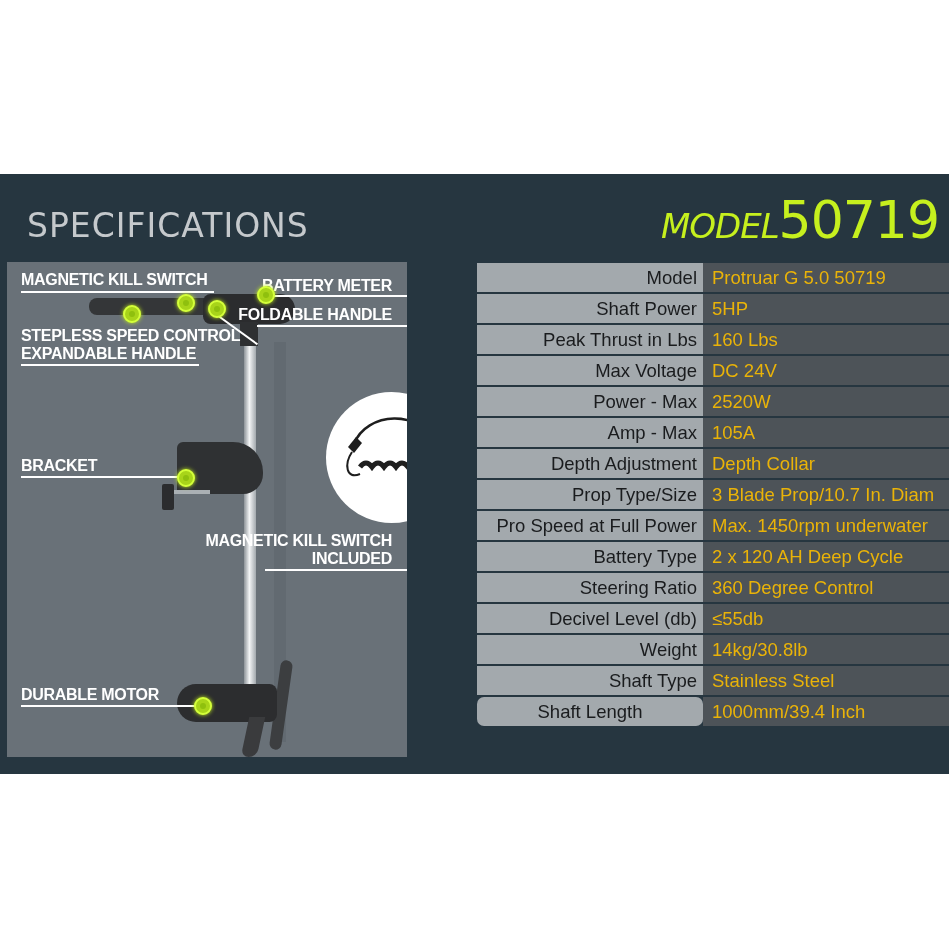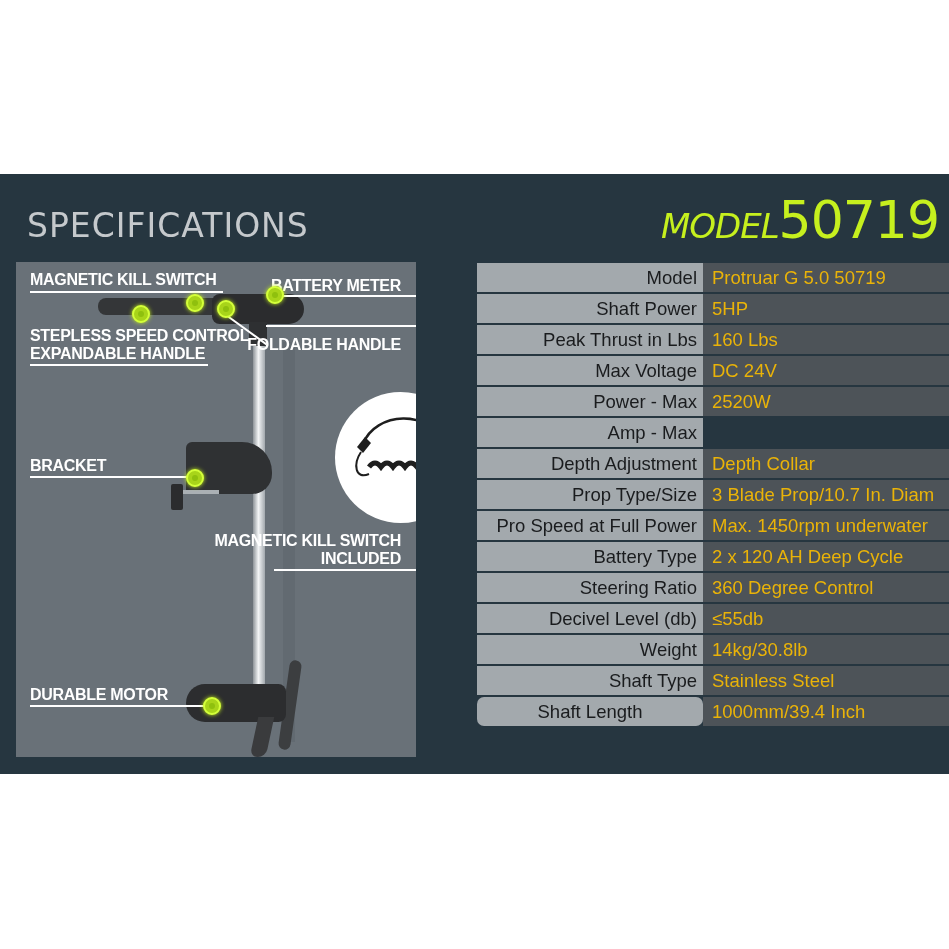--- a/index.html
+++ b/index.html
@@ -2,21 +2,21 @@
 <html><head>
 <meta charset="utf-8">
 <style>
   html,body{margin:0;padding:0;background:#ffffff;}
   body{width:949px;height:949px;position:relative;overflow:hidden;font-family:"Liberation Sans",sans-serif;}
   .band{position:absolute;left:0;top:174px;width:949px;height:600px;background:#263640;}
   .title{position:absolute;left:27px;top:206px;font-family:"DejaVu Sans",sans-serif;font-size:33px;letter-spacing:1px;color:#c5c9cc;font-weight:normal;transform:scaleY(1.0);}
   .model{position:absolute;right:10px;top:190px;color:#c6f01e;font-style:italic;white-space:nowrap;}
   .model .word{font-family:"DejaVu Sans",sans-serif;font-size:34px;letter-spacing:-1px;font-style:italic;}
   .model .num{font-family:"DejaVu Sans",sans-serif;font-size:52px;font-weight:normal;font-style:normal;letter-spacing:-1px;}
-  .panel{position:absolute;left:16px;top:262px;width:400px;height:495px;background:#697178;overflow:hidden;}
+  .panel{position:absolute;left:7px;top:262px;width:400px;height:495px;background:#697178;overflow:hidden;}
   .lbl{position:absolute;color:#ffffff;font-weight:bold;font-size:16px;letter-spacing:-0.3px;white-space:nowrap;line-height:18px;}
   .line{position:absolute;height:2px;background:#ffffff;}
   .dot{position:absolute;width:14px;height:14px;border-radius:50%;background:#a8d41a;border:2px solid #d4ff3a;box-shadow:0 0 4px #c6f01e;}
   .dot::after{content:"";position:absolute;left:4px;top:4px;width:6px;height:6px;border-radius:50%;background:#8fc00e;}
   .shaft{position:absolute;left:237px;top:80px;width:12px;height:345px;background:linear-gradient(90deg,#8d9398,#f3f5f6 45%,#a2a8ad);}
   .shadow-shaft{position:absolute;left:267px;top:80px;width:12px;height:400px;background:#5e666c;opacity:.6;}
   .handle{position:absolute;left:82px;top:36px;width:125px;height:17px;border-radius:8px;background:#343638;}
   .head{position:absolute;left:196px;top:32px;width:92px;height:30px;border-radius:8px 16px 16px 8px;background:#2b2c2e;}
   .neck{position:absolute;left:233px;top:60px;width:18px;height:24px;background:#2e3032;}
   .bracket{position:absolute;left:170px;top:180px;width:86px;height:52px;background:#2f3133;border-radius:6px 30px 20px 4px;}
@@ -62,21 +62,21 @@
       <path d="M26 60 C18 72, 20 88, 34 82" fill="none" stroke="#1e1e1e" stroke-width="2"></path>
     </svg>
   </div>
 
   <div class="lbl" style="left:14px;top:9px;">MAGNETIC KILL SWITCH</div>
   <div class="line" style="left:14px;top:29px;width:193px;"></div>
 
   <div class="lbl" style="right:15px;top:15px;">BATTERY METER</div>
   <div class="line" style="left:262px;top:33px;width:188px;"></div>
 
-  <div class="lbl" style="right:15px;top:44px;margin-top:30px;">FOLDABLE HANDLE</div>
+  <div class="lbl" style="right:15px;top:44px;">FOLDABLE HANDLE</div>
   <div class="line" style="left:250px;top:63px;width:200px;"></div>
   <div class="line" style="left:210px;top:52px;width:50px;transform:rotate(36deg);transform-origin:left center;"></div>
 
   <div class="lbl" style="left:14px;top:65px;">STEPLESS SPEED CONTROL</div>
   <div class="lbl" style="left:14px;top:83px;">EXPANDABLE HANDLE</div>
   <div class="line" style="left:14px;top:102px;width:178px;"></div>
 
   <div class="lbl" style="left:14px;top:195px;">BRACKET</div>
   <div class="line" style="left:14px;top:214px;width:158px;"></div>
 
@@ -111,20 +111,21 @@
   <div class="row">
       <div class="k">Max Voltage</div>
       <div class="v">DC 24V</div>
     </div>
   <div class="row">
       <div class="k">Power - Max</div>
       <div class="v">2520W</div>
     </div>
   <div class="row">
       <div class="k">Amp - Max</div>
+      <div class="v">105A</div>
     </div>
   <div class="row">
       <div class="k">Depth Adjustment</div>
       <div class="v">Depth Collar</div>
     </div>
   <div class="row">
       <div class="k">Prop Type/Size</div>
       <div class="v">3 Blade Prop/10.7 In. Diam</div>
     </div>
   <div class="row">

